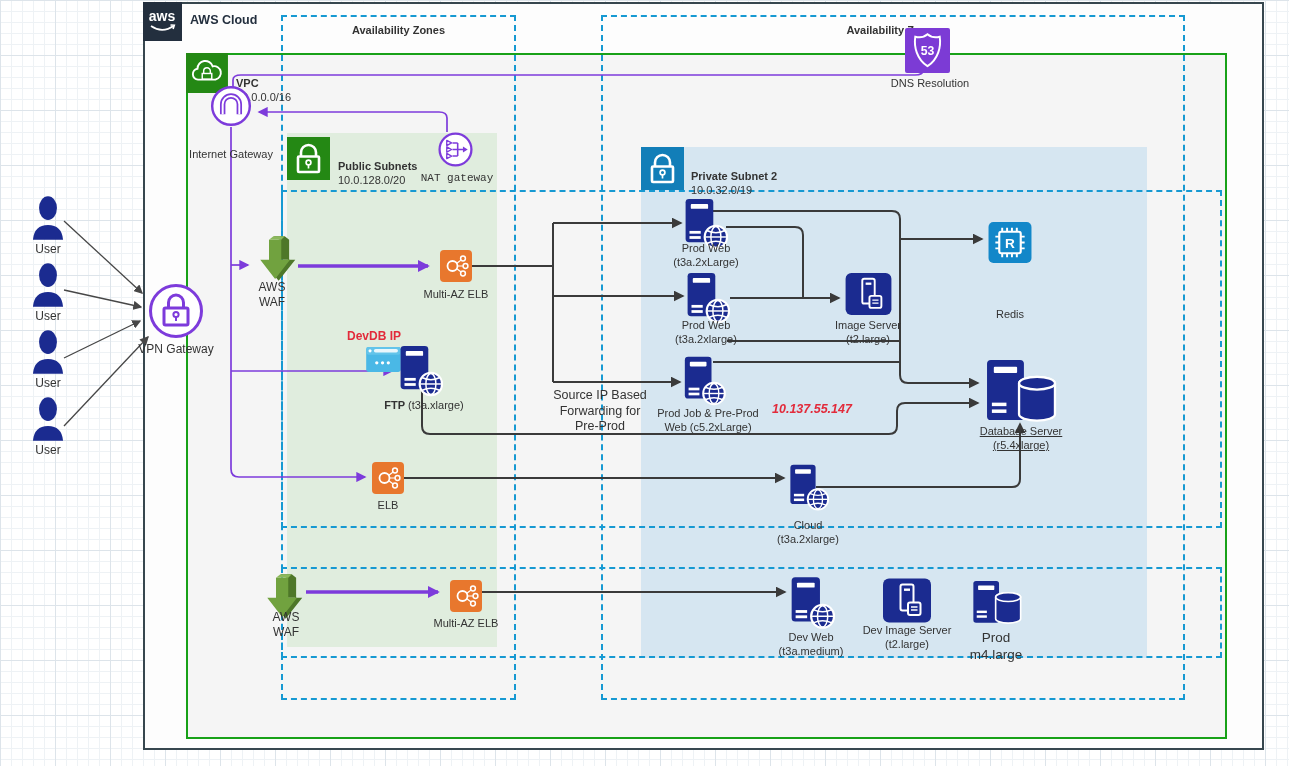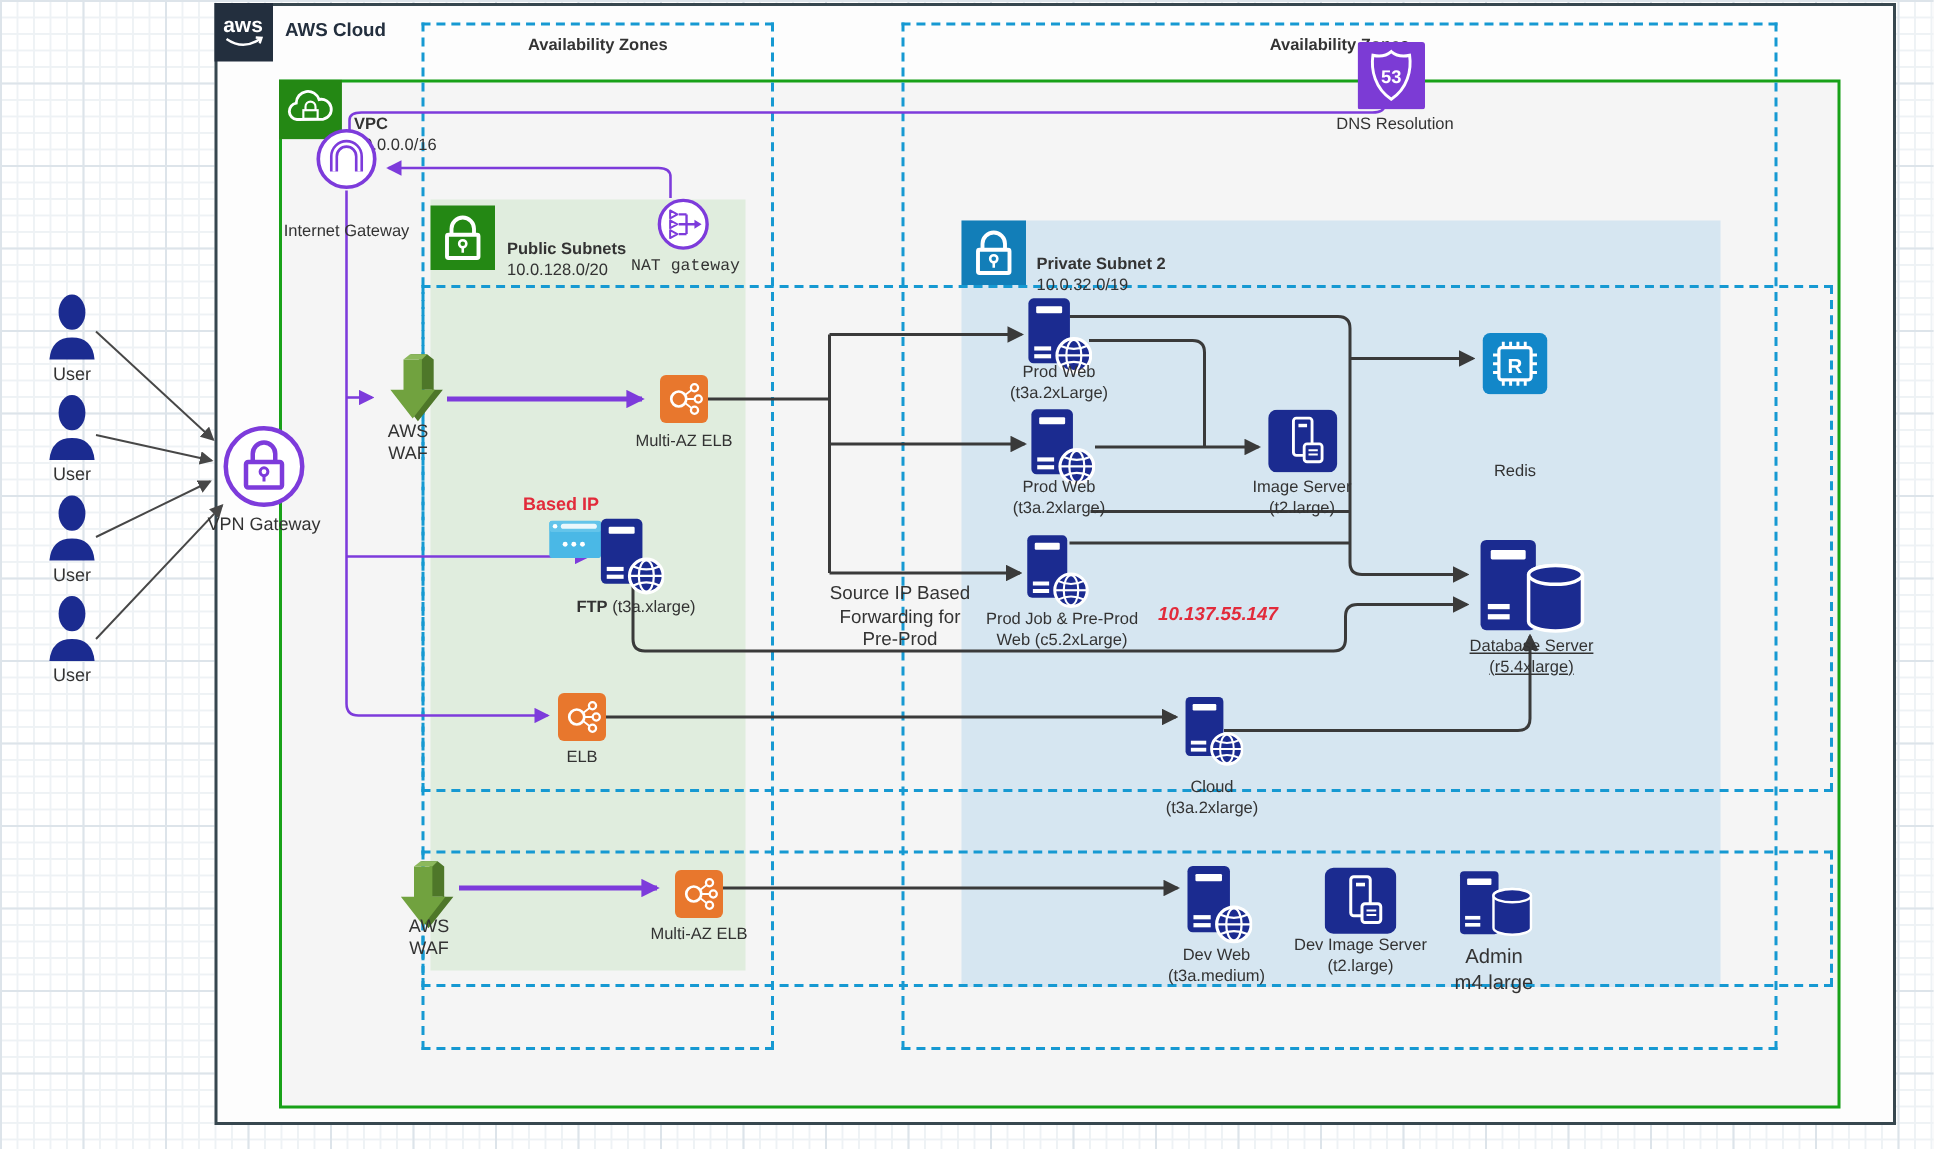--- a/index.html
+++ b/index.html
@@ -318,21 +318,21 @@
     <div>AWS</div>
     <div>WAF</div>
   </div>
 <div class="lbl t12" style="left:256px;top:610px;width:60px;">
     <div>AWS</div>
     <div>WAF</div>
   </div>
 <div class="lbl" style="left:396px;top:288px;width:120px;">Multi-AZ ELB</div>
 <div class="lbl" style="left:358px;top:499px;width:60px;">ELB</div>
 <div class="lbl" style="left:406px;top:617px;width:120px;">Multi-AZ ELB</div>
-<div class="lbl red t12" style="left:334px;top:329px;width:80px;">Based IP</div>
+<div class="lbl red t12" style="left:334px;top:329px;width:80px;">DevDB IP</div>
 <div class="lbl" style="left:364px;top:399px;width:120px;"><span class="b">FTP</span> <span>(t3a.xlarge)</span></div>
 <div class="lbl" style="left:646px;top:242px;width:120px;">
     <div>Prod Web</div>
     <div>(t3a.2xLarge)</div>
   </div>
 <div class="lbl" style="left:646px;top:319px;width:120px;">
     <div>Prod Web</div>
     <div>(t3a.2xlarge)</div>
   </div>
 <div class="lbl" style="left:648px;top:407px;width:120px;">
@@ -355,20 +355,20 @@
   </div>
 <div class="lbl" style="left:751px;top:631px;width:120px;">
     <div>Dev Web</div>
     <div>(t3a.medium)</div>
   </div>
 <div class="lbl" style="left:847px;top:624px;width:120px;">
     <div>Dev Image Server</div>
     <div>(t2.large)</div>
   </div>
 <div class="lbl t135" style="left:946px;top:630px;width:100px;">
-    <div>Admin</div>
+    <div>Prod</div>
     <div>m4.large</div>
   </div>
 <div class="lbl t125" style="left:540px;top:388px;width:120px;">
     <div>Source IP Based</div>
     <div>Forwarding for</div>
     <div>Pre-Prod</div>
   </div>
 
 </body></html>

